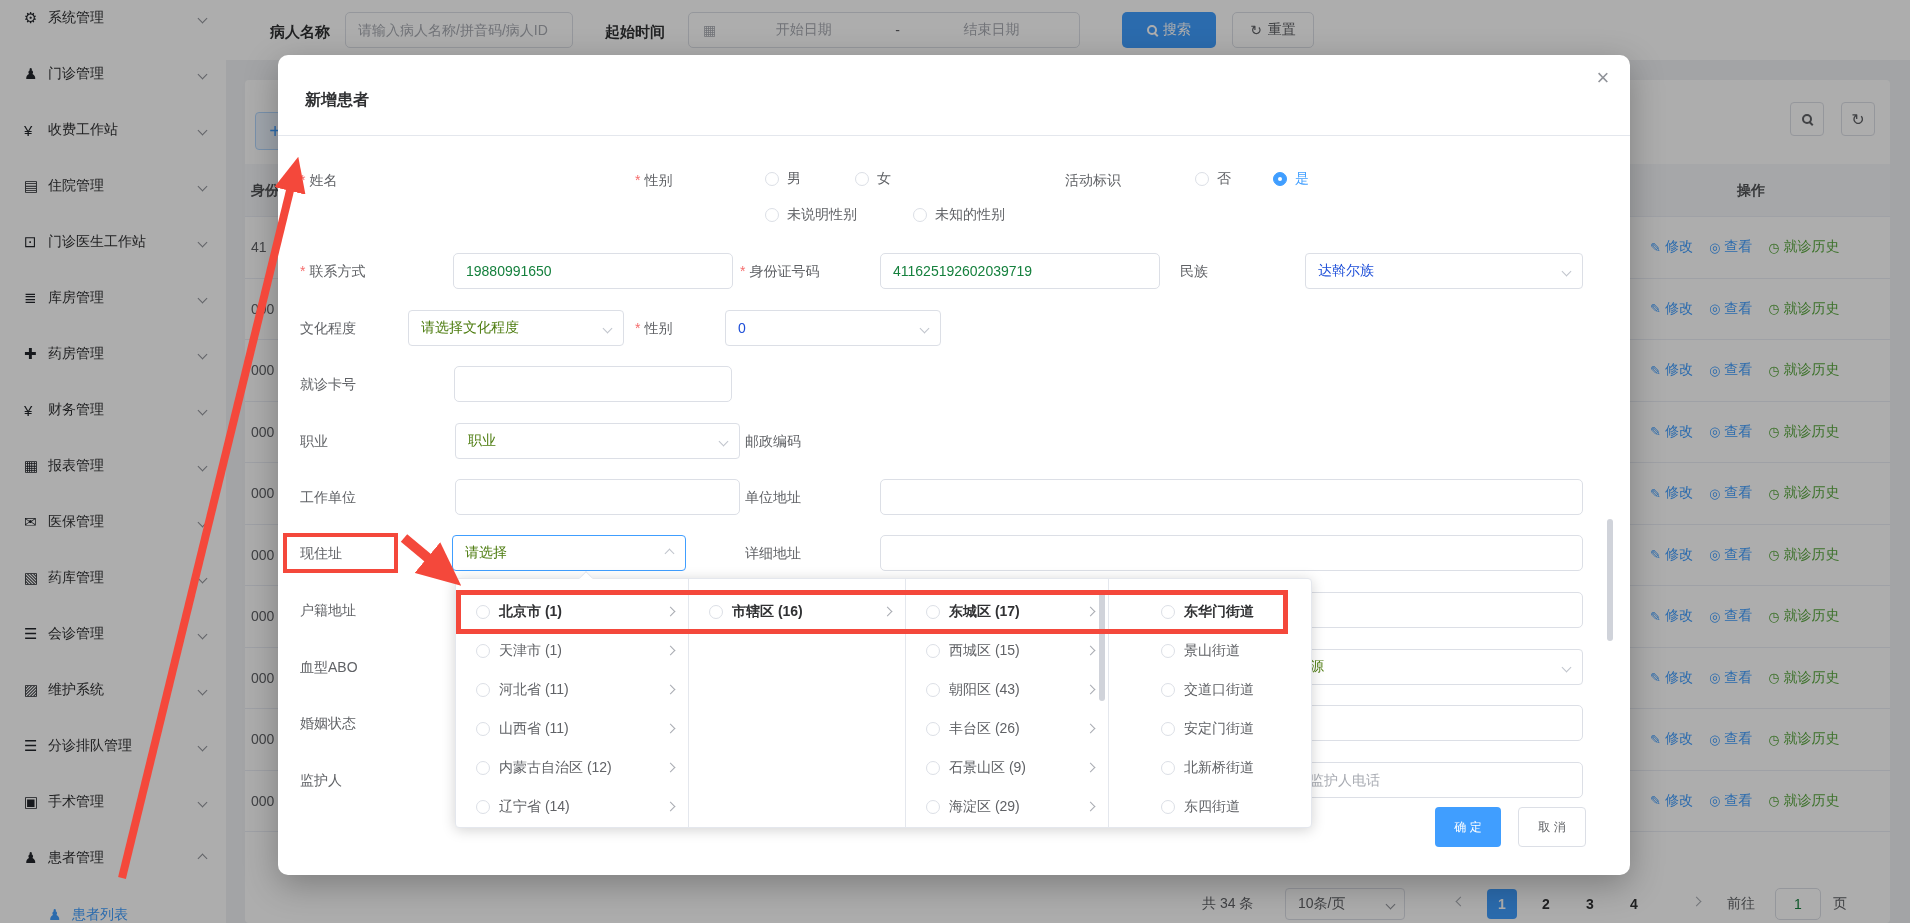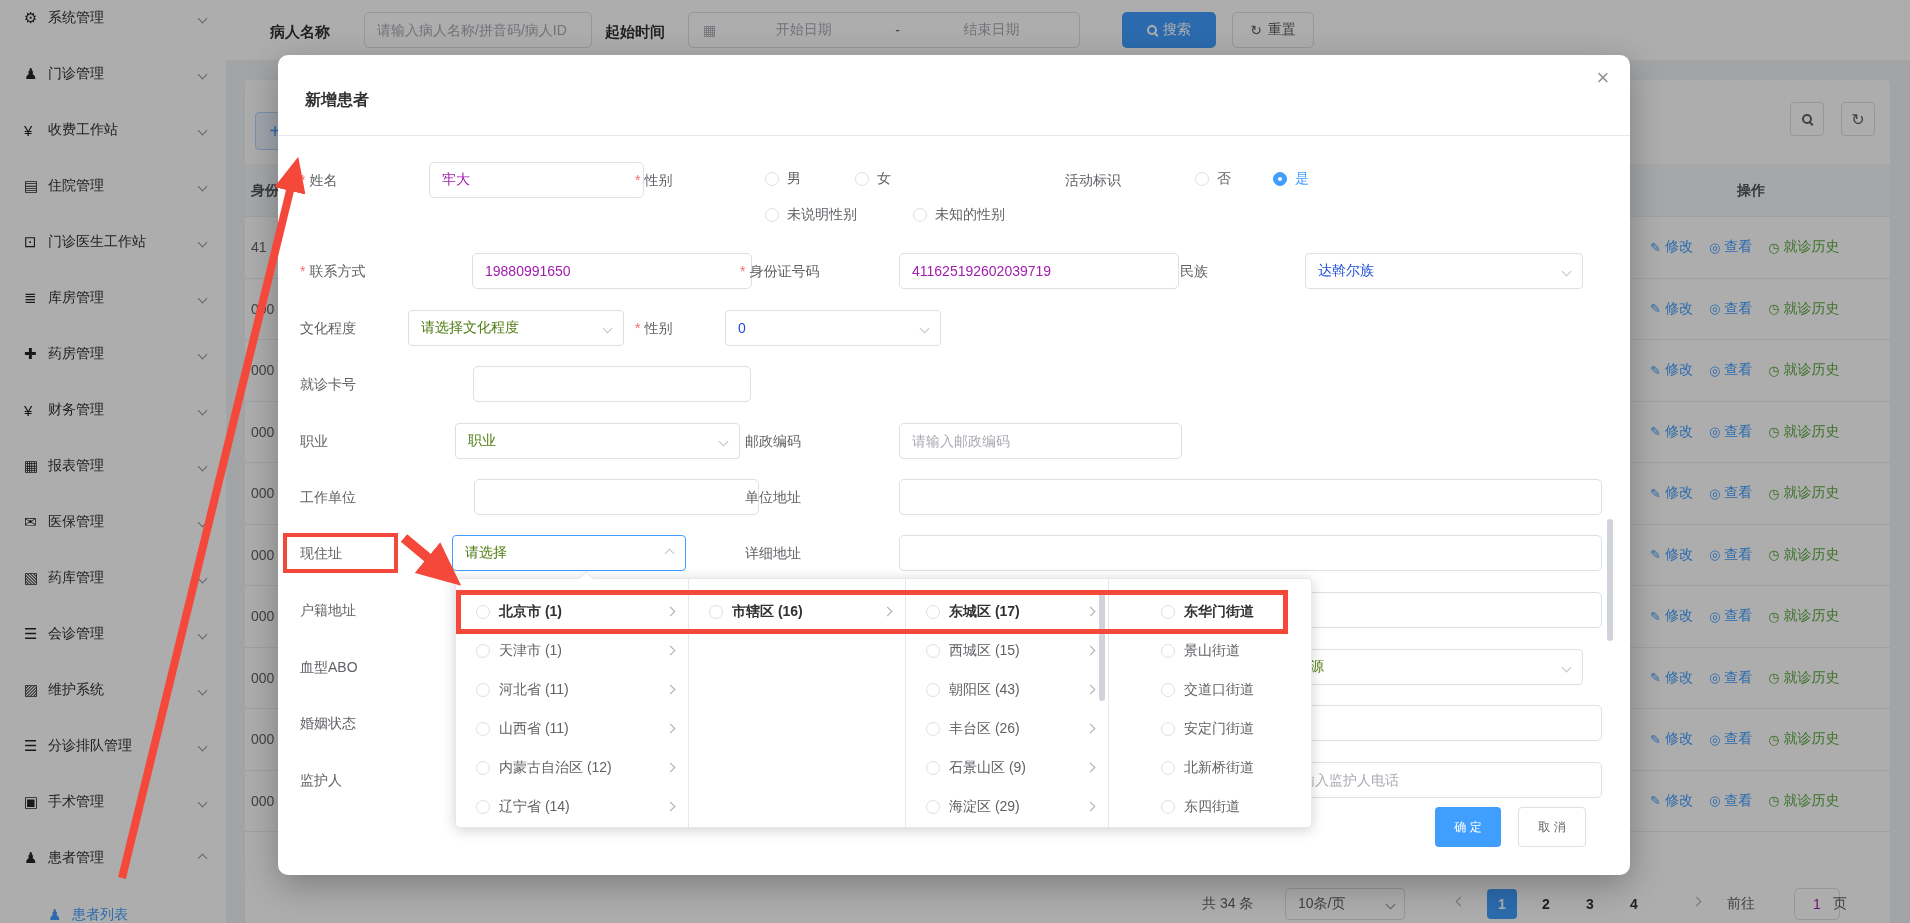--- a/index.html
+++ b/index.html
@@ -23,22 +23,22 @@
   .chev.up{transform:rotate(-135deg);}
   .chev.left{transform:rotate(135deg);}
   .chev.rightd{transform:rotate(-45deg);}
   .side-sub{position:absolute;left:0;top:898px;width:226px;height:34px;display:flex;align-items:center;
             padding-left:48px;color:var(--primary);cursor:pointer;}
   .side-sub .side-icon{color:var(--primary);}
 
   
   .topbar{position:absolute;left:226px;top:0;width:1684px;height:60px;background:#fff;z-index:1;}
   .tb-label{position:absolute;top:23px;font-weight:700;font-size:15px;color:#303133;}
-  .inp{height:36px;border:1px solid #dcdfe6;border-radius:5px;background:#fff;color:#a21caf;
-       font-size:14px;padding:0 12px;font-family:inherit;outline:none;margin-left:19px;}
+  .inp{height:36px;border:1px solid #dcdfe6;border-radius:5px;background:#fff;color:#15803d;
+       font-size:14px;padding:0 12px;font-family:inherit;outline:none;}
   .inp::placeholder{color:#a8abb2;}
   .pn-input{position:absolute;left:119px;top:12px;width:228px;}
   .date-box{position:absolute;left:462px;top:12px;width:392px;height:36px;border:1px solid #dcdfe6;
             border-radius:5px;background:#fff;display:flex;align-items:center;color:#a8abb2;}
   .date-box .cal{margin-left:14px;color:#a8abb2;font-size:14px;}
   .date-box .dslot{flex:1;text-align:center;}
   .date-box .dsep{color:#606266;padding:0 4px;}
   .btn{display:flex;align-items:center;justify-content:center;gap:6px;border-radius:5px;
        font-size:14px;cursor:pointer;border:1px solid transparent;font-family:inherit;}
   .search-btn{position:absolute;left:896px;top:12px;width:94px;height:36px;background:var(--primary);color:#fff;}
@@ -463,21 +463,20 @@
   </section>
 
   <div class="overlay"></div>
 
   <div class="modal">
     <div class="m-title">新增患者</div>
     <div class="m-close">×</div>
     <div class="m-divider"></div>
 
     <span class="f-label req" style="left:22px;top:117px">姓名</span>
-    <input class="inp f-inp" style="left: 132px; top: 107px; width: 215px;" value="牢大">
     <span class="f-label req" style="left:357px;top:117px">性别</span>
     <label class="ropt" style="left:487px;top:115px">
       <span class="rdot"></span>
       <span>男</span>
     </label>
     <label class="ropt" style="left:577px;top:115px">
       <span class="rdot"></span>
       <span>女</span>
     </label>
     <span class="f-label" style="left:787px;top:117px">活动标识</span>
@@ -522,21 +521,20 @@
 
     <span class="f-label" style="left:22px;top:321px">就诊卡号</span>
     <input class="inp f-inp" style="left: 176px; top: 311px; width: 278px;">
 
     <span class="f-label" style="left:22px;top:378px">职业</span>
     <div class="sel" style="left:177px;top:368px;width:285px">
       <span class="stext ph">职业</span>
       <span class="chev"></span>
     </div>
     <span class="f-label" style="left:467px;top:378px">邮政编码</span>
-    <input class="inp f-inp" style="left: 602px; top: 368px; width: 283px;" placeholder="请输入邮政编码">
 
     <span class="f-label" style="left:22px;top:434px">工作单位</span>
     <input class="inp f-inp" style="left: 177px; top: 424px; width: 285px;">
     <span class="f-label" style="left:467px;top:434px">单位地址</span>
     <input class="inp f-inp" style="left: 602px; top: 424px; width: 703px;">
 
     <span class="f-label" style="left:22px;top:490px">现住址</span>
     <div class="sel focus" style="left:174px;top:480px;width:234px">
       <span class="stext ph">请选择</span>
       <span class="chev up"></span>

